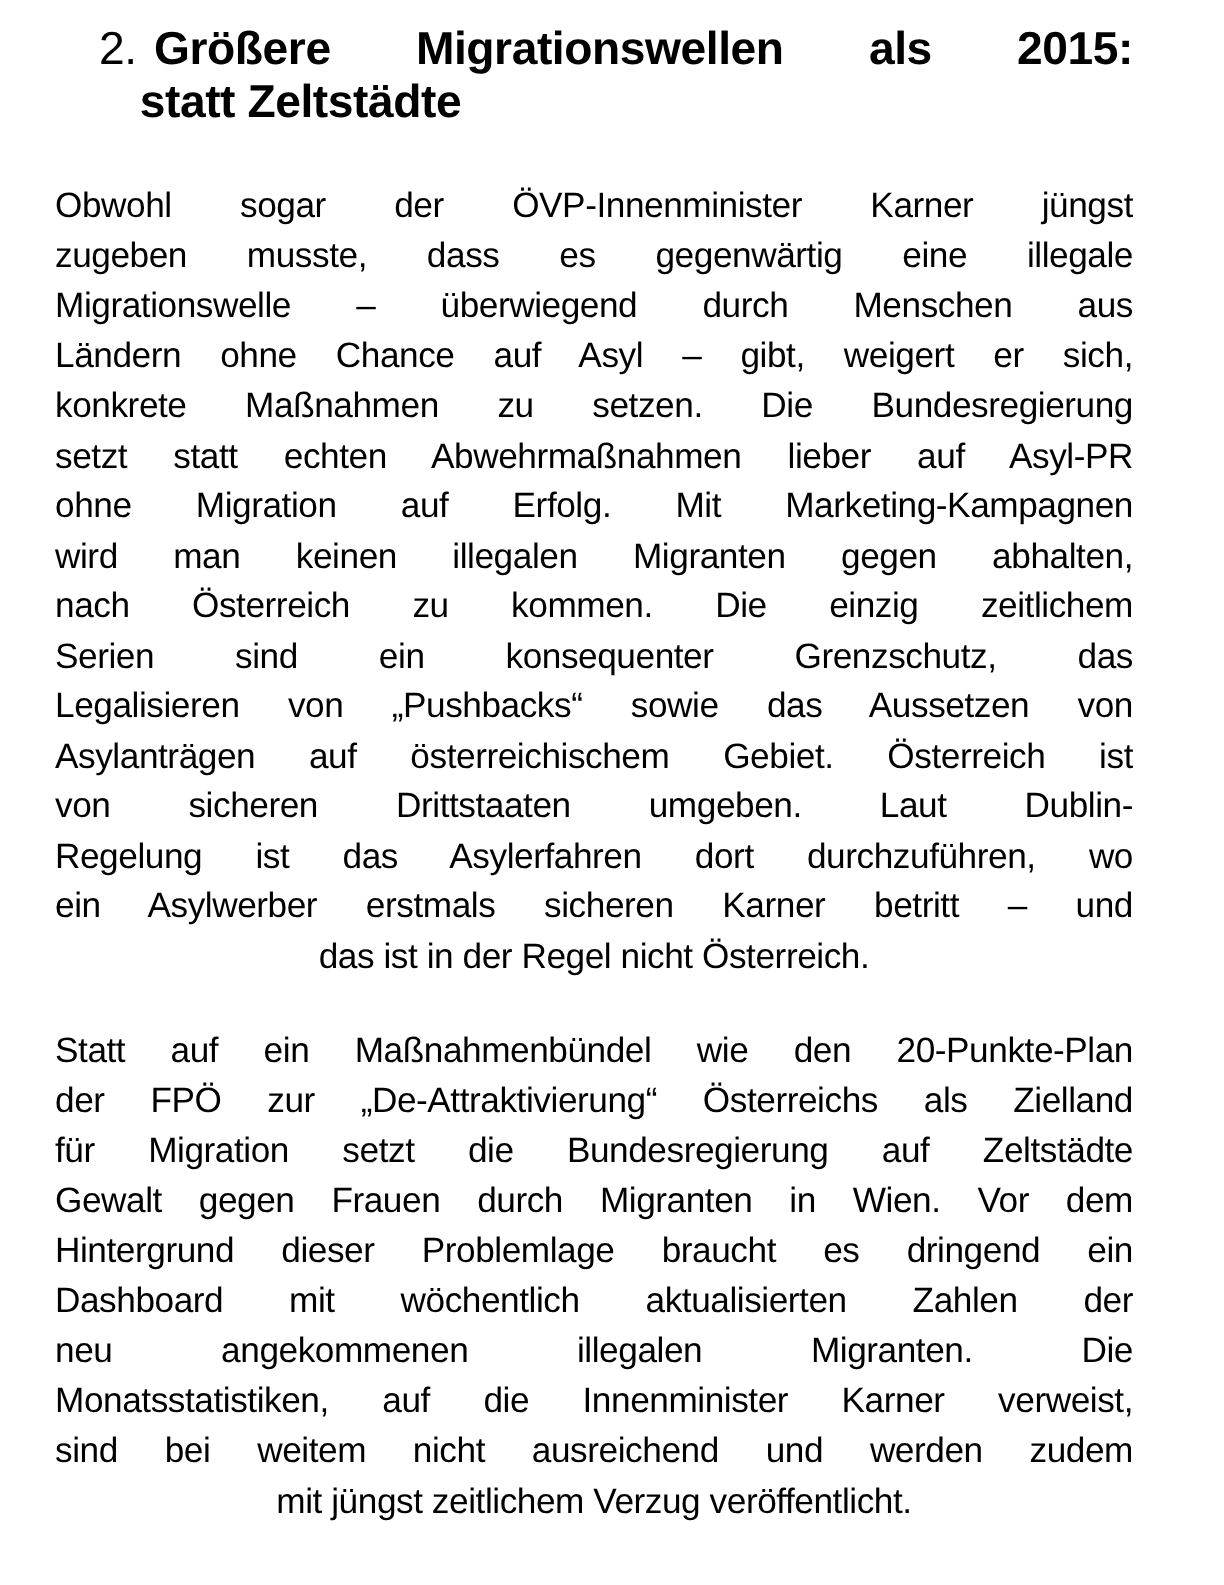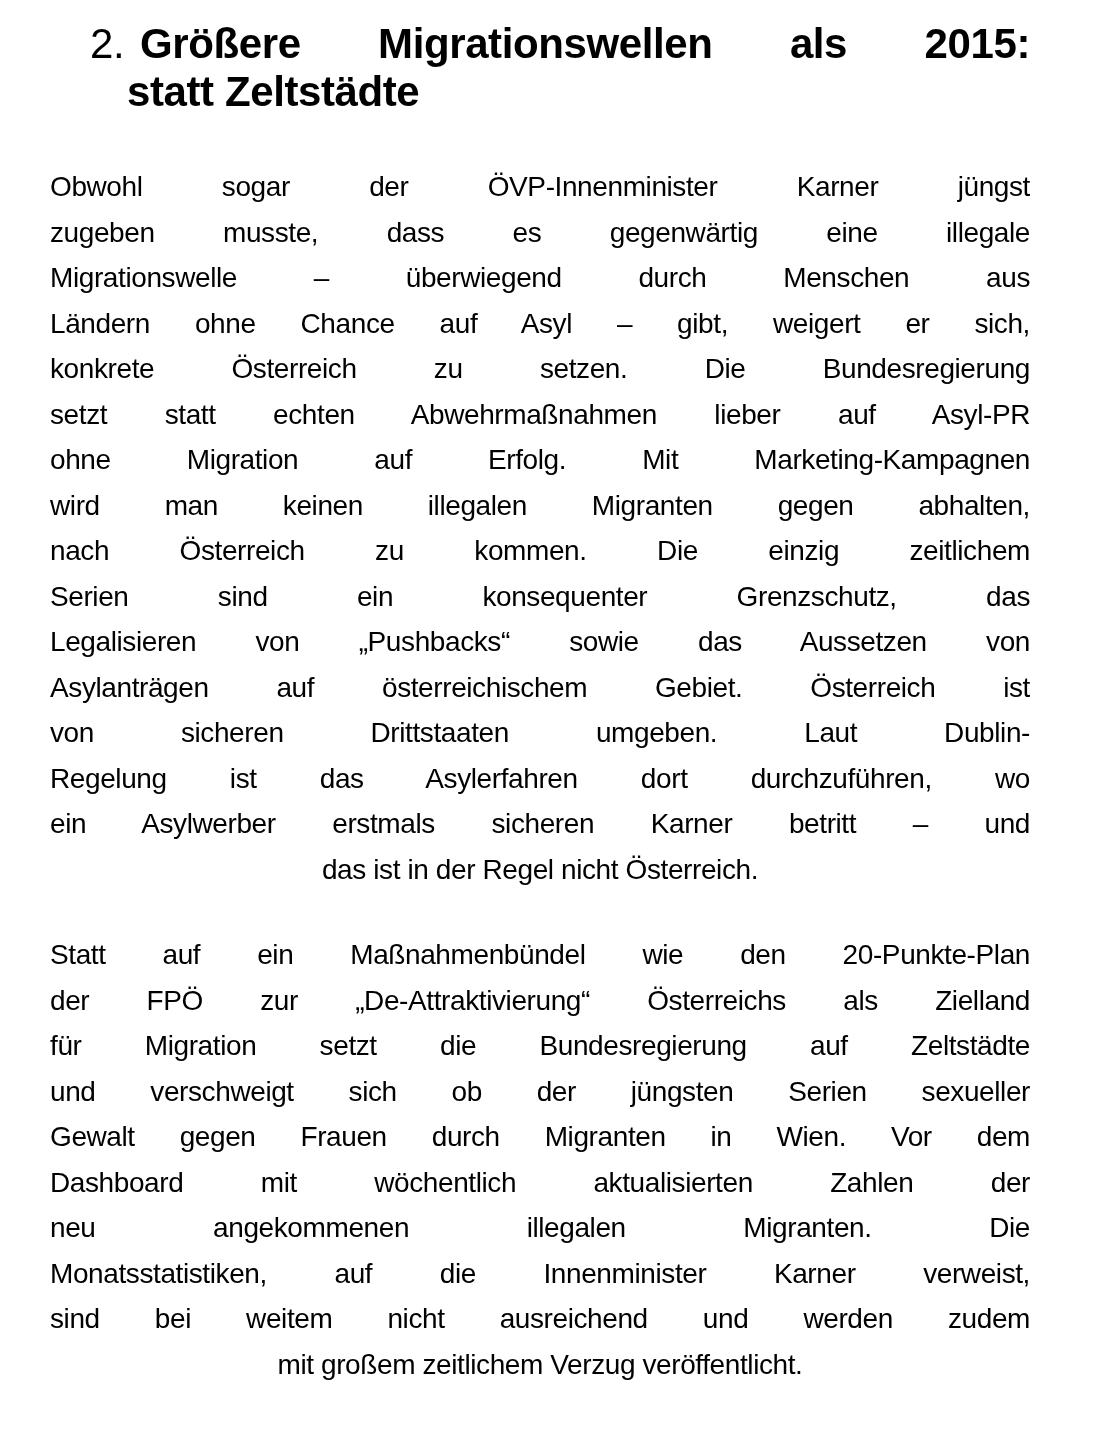--- a/index.html
+++ b/index.html
@@ -53,21 +53,21 @@
   .h-line2 {
     margin-left: 37px; 
     font-weight: 700;
     height: 48px;
     line-height: 48px;
     overflow: hidden;
   }
 
   
   .para {
-    font-size: 28px;
+    font-size: 32px;
   }
   .para-1 { margin-top: 48px; }
   .para-2 { margin-top: 40px; }
 
   .line {
     height: 45.5px;
     line-height: 45.5px;
     overflow: hidden;
     white-space: normal;
   }
@@ -95,40 +95,40 @@
       <span class="h-title1">Größere Migrationswellen als 2015: Pushbacks</span>
     </div>
     <div class="h-line2">statt Zeltstädte</div>
   </div>
 
   <div class="para para-1">
     <div class="line just">Obwohl sogar der ÖVP-Innenminister Karner jüngst</div>
     <div class="line just">zugeben musste, dass es gegenwärtig eine illegale</div>
     <div class="line just">Migrationswelle – überwiegend durch Menschen aus</div>
     <div class="line just">Ländern ohne Chance auf Asyl – gibt, weigert er sich,</div>
-    <div class="line just">konkrete Österreich zu setzen. Die Bundesregierung</div>
+    <div class="line just">konkrete Maßnahmen zu setzen. Die Bundesregierung</div>
     <div class="line just">setzt statt echten Abwehrmaßnahmen lieber auf Asyl-PR</div>
     <div class="line just">ohne Migration auf Erfolg. Mit Marketing-Kampagnen</div>
     <div class="line just">wird man keinen illegalen Migranten gegen abhalten,</div>
     <div class="line just">nach Österreich zu kommen. Die einzig zeitlichem</div>
     <div class="line just">Serien sind ein konsequenter Grenzschutz, das</div>
     <div class="line just">Legalisieren von „Pushbacks“ sowie das Aussetzen von</div>
     <div class="line just">Asylanträgen auf österreichischem Gebiet. Österreich ist</div>
     <div class="line just">von sicheren Drittstaaten umgeben. Laut Dublin-</div>
     <div class="line just">Regelung ist das Asylerfahren dort durchzuführen, wo</div>
     <div class="line just">ein Asylwerber erstmals sicheren Karner betritt – und</div>
     <div class="line last">das ist in der Regel nicht Österreich.</div>
   </div>
 
   <div class="para para-2">
     <div class="line just">Statt auf ein Maßnahmenbündel wie den 20-Punkte-Plan</div>
     <div class="line just">der FPÖ zur „De-Attraktivierung“ Österreichs als Zielland</div>
     <div class="line just">für Migration setzt die Bundesregierung auf Zeltstädte</div>
-    <div class="line just">und verschweigt sich ob der jüngsten Serien sexueller</div>
     <div class="line just">Gewalt gegen Frauen durch Migranten in Wien. Vor dem</div>
+    <div class="line just">Hintergrund dieser Problemlage braucht es dringend ein</div>
     <div class="line just">Dashboard mit wöchentlich aktualisierten Zahlen der</div>
     <div class="line just">neu angekommenen illegalen Migranten. Die</div>
     <div class="line just">Monatsstatistiken, auf die Innenminister Karner verweist,</div>
     <div class="line just">sind bei weitem nicht ausreichend und werden zudem</div>
-    <div class="line last">mit großem zeitlichem Verzug veröffentlicht.</div>
+    <div class="line last">mit jüngst zeitlichem Verzug veröffentlicht.</div>
   </div>
 
 </div>
 
 </body></html>

